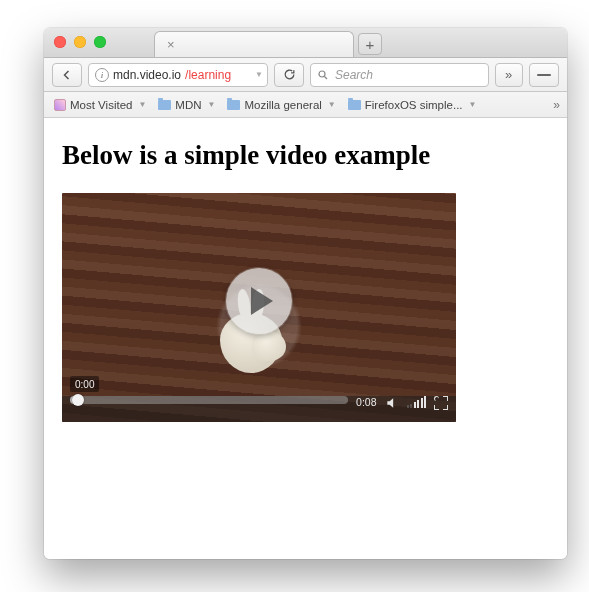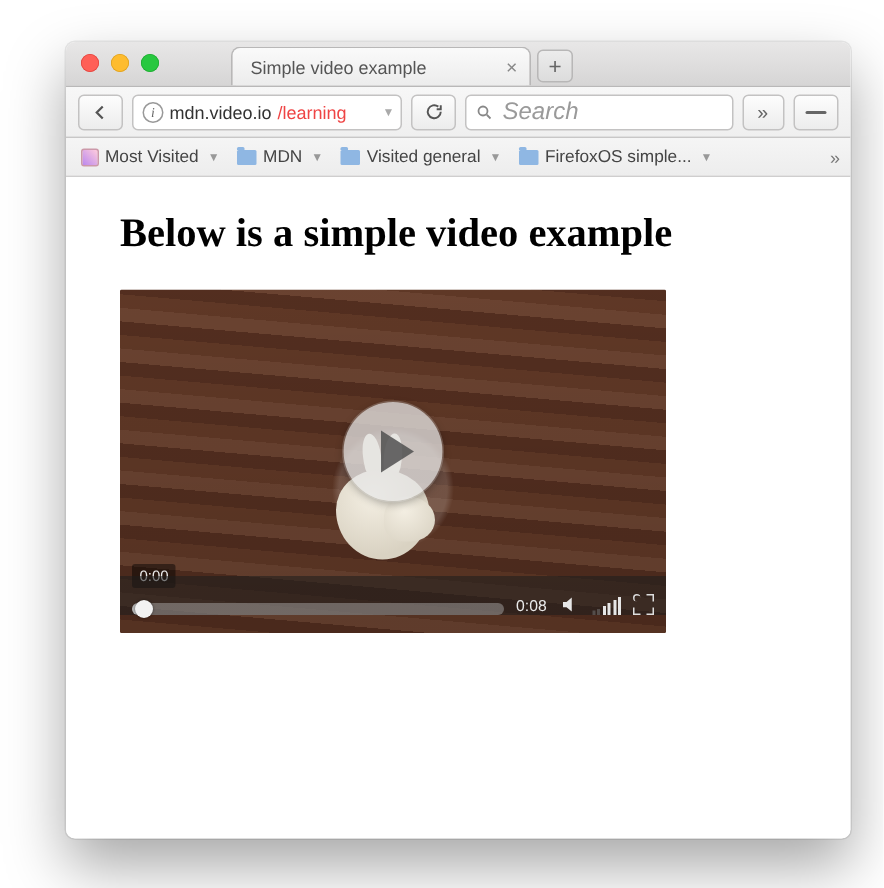--- a/index.html
+++ b/index.html
@@ -117,21 +117,21 @@
   .reload svg{width:13px;height:13px;}
 
   .search {
     flex: 1;
     height:24px;
     background:#fff;
     border:1px solid #c3c2c2;
     border-radius:4px;
     display:flex;align-items:center;
     padding:0 6px;gap:6px;
-    font-size:16px;color:#999;
+    font-size:12px;color:#999;
   }
   .search svg{width:12px;height:12px;flex-shrink:0;}
   .search span{color:#9a9a9a;font-style:italic;}
 
   .overflow { width:28px; }
   .overflow span{font-size:13px;letter-spacing:1px;color:#666;}
 
   .hamburger { width:30px; }
   .hamburger div{width:14px;height:2px;background:#666;border-radius:1px;}
   .hamburger .stack{display:flex;flex-direction:column;gap:3px;}
@@ -153,33 +153,33 @@
   .bm .fold:before{content:"";position:absolute;top:-2px;left:0;width:5px;height:2px;background:#8fb7e3;border-radius:1px 1px 0 0;}
   .bm .icon-mv{width:12px;height:12px;border:1px solid #c9a;border-radius:2px;background:linear-gradient(45deg,#b8e,#fcd);}
   .bm .car{color:#999;font-size:8px;margin-left:2px;}
   .bookbar .grow{flex:1;}
   .bookbar .more{color:#777;font-size:12px;letter-spacing:1px;}
 
   
   .content {
     flex:1;
     background:#fff;
-    padding: 22px 18px 0 36px;
+    padding: 22px 18px 0 18px;
     overflow:hidden;
   }
   h1.title {
     font-family: "Times New Roman", Times, serif;
     font-weight: 700;
     font-size: 27px;
     color:#000;
     margin-bottom: 22px;
   }
 
   .video {
-    width: 364px;
+    width: 394px;
     height: 229px;
     position:relative;
     overflow:hidden;
     border-radius:1px;
   }
   .frame {
     position:absolute;inset:0;
     background:
       radial-gradient(circle at 50% 58%, rgba(255,255,255,0.15) 0 16%, transparent 18%),
       linear-gradient( to bottom, rgba(0,0,0,0.1), rgba(0,0,0,0.2) ),
@@ -215,23 +215,23 @@
     box-shadow:0 0 0 1px rgba(255,255,255,0.2), 0 2px 6px rgba(0,0,0,0.3);
   }
   .playcircle .tri{
     width:0;height:0;margin-left:6px;
     border-left:22px solid rgba(80,80,80,0.85);
     border-top:14px solid transparent;
     border-bottom:14px solid transparent;
   }
 
   .controls{
-    position:absolute;left:0;right:0;bottom:12px;height:26px;
+    position:absolute;left:0;right:0;bottom:0;height:26px;
     background:rgba(30,30,30,0.55);
-    display:flex;align-items:flex-end;gap:8px;
+    display:flex;align-items:flex-start;gap:8px;
     padding:0 8px;
     font-size:10px;color:#e8e8e8;
   }
   .badge{
     background:rgba(0,0,0,0.45);
     padding:2px 5px;border-radius:2px;
     font-size:10px;color:#eee;
     height:16px;display:flex;align-items:center;
   }
   .scrubwrap{flex:1;display:flex;align-items:center;}
@@ -270,21 +270,20 @@
 
 <div class="window">
 
   <div class="titlebar">
     <div class="traffic">
       <div class="tl red"></div>
       <div class="tl amb"></div>
       <div class="tl grn"></div>
     </div>
     <div class="tab">
-      <span class="tab-title">Simple video example</span>
       <span class="tab-x">×</span>
     </div>
     <div class="newtab">+</div>
   </div>
 
   <div class="toolbar">
     <div class="btn nav-back">
       <svg viewBox="0 0 24 24" fill="none" stroke="#555" stroke-width="3">
           <path d="M15 4 L7 12 L15 20"></path>
         </svg>
@@ -326,21 +325,21 @@
       <span>Most Visited</span>
       <span class="car">▼</span>
     </div>
     <div class="bm">
       <span class="fold"></span>
       <span>MDN</span>
       <span class="car">▼</span>
     </div>
     <div class="bm">
       <span class="fold"></span>
-      <span>Visited general</span>
+      <span>Mozilla general</span>
       <span class="car">▼</span>
     </div>
     <div class="bm">
       <span class="fold"></span>
       <span>FirefoxOS simple...</span>
       <span class="car">▼</span>
     </div>
     <div class="grow"></div>
     <div class="more">»</div>
   </div>

